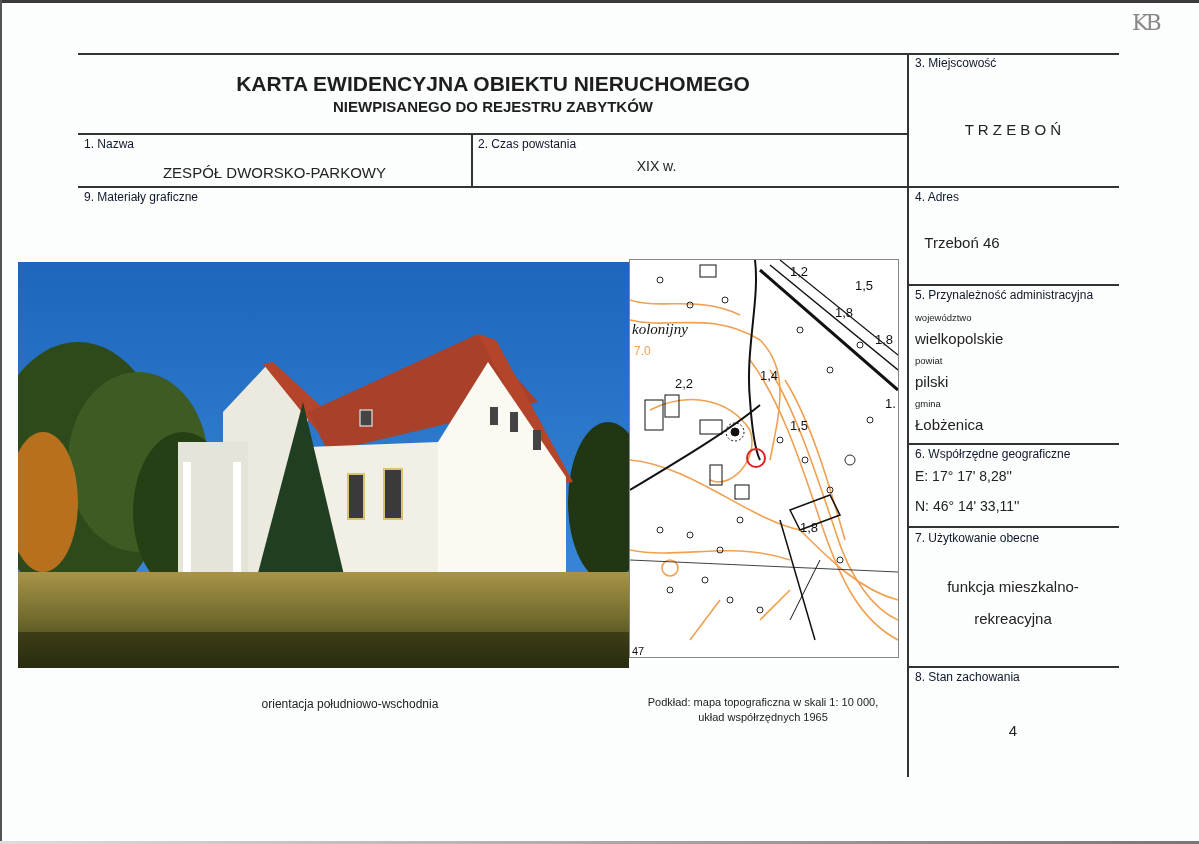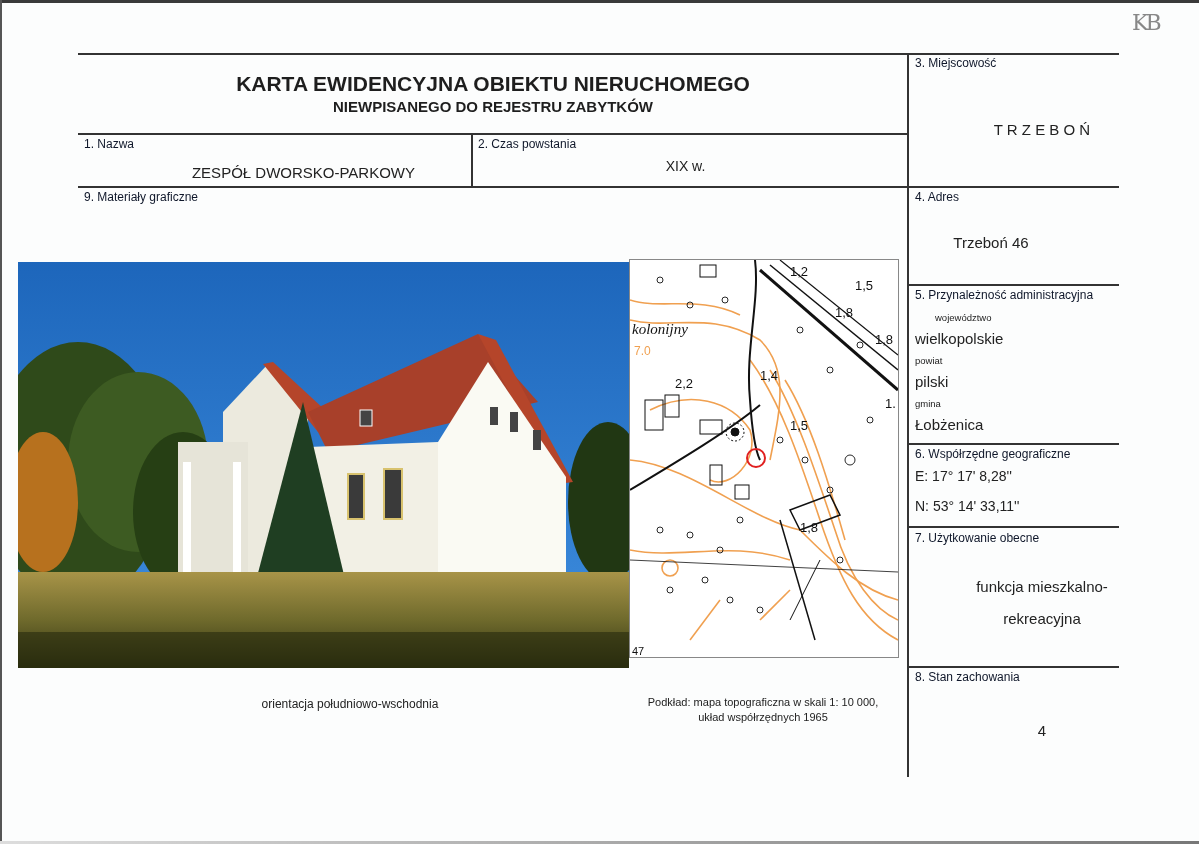--- a/index.html
+++ b/index.html
@@ -8,21 +8,21 @@
     background:#fcfdfd; font-family:"Liberation Sans", sans-serif; color:#222;
   }
   .scan-top { position:absolute; left:0; top:0; width:1199px; height:3px; background:#3a3a3a; }
   .scan-bottom { position:absolute; left:0; bottom:0; width:1199px; height:3px; background:linear-gradient(90deg,#ddd,#777); }
   .scan-left { position:absolute; left:0; top:0; width:2px; height:844px; background:#555; }
   .hline { position:absolute; height:1.5px; background:#333; }
   .vline { position:absolute; width:1.5px; background:#333; }
   .label { position:absolute; font-size:12px; color:#0f172a; white-space:nowrap; }
   .small { position:absolute; font-size:9.5px; color:#222; white-space:nowrap; }
   .value { position:absolute; font-size:15px; color:#222; white-space:nowrap; }
-  .center { text-align:center;padding-left:29px; }
+  .center { text-align:center; }
   .title { position:absolute; left:78px; width:830px; text-align:center; font-weight:bold; color:#1e1e1e; }
   .kb { position:absolute; left:1132px; top:10px; font-family:"DejaVu Serif", serif; font-size:22px; color:#888; letter-spacing:-3px; }
   .photo { position:absolute; left:18px; top:262px; width:611px; height:406px; overflow:hidden; background:#2170c0; }
   .map { position:absolute; left:629px; top:259px; width:268px; height:397px; background:#fff; border:1px solid #888; overflow:hidden; }
   .caption { position:absolute; font-size:12px; color:#222; text-align:center; }
 </style>
 </head>
 <body>
 
 <div class="scan-top"></div>
@@ -50,30 +50,30 @@
 <div class="label" style="left:478px; top:137px;">2. Czas powstania</div>
 <div class="value center" style="left:471px; width:371px; top:158px; font-size:14px;">XIX w.</div>
 
 <div class="label" style="left:915px; top:56px;">3. Miejscowość</div>
 <div class="value center" style="left:907px; width:212px; top:121px; font-size:15px;">T R Z E B O Ń</div>
 
 <div class="label" style="left:915px; top:190px;">4. Adres</div>
 <div class="value center" style="left:856px; width:212px; top:234px;">Trzeboń 46</div>
 
 <div class="label" style="left:915px; top:288px;">5. Przynależność administracyjna</div>
-<div class="small" style="left:915px; top:312px;margin-left:20px;">województwo</div>
+<div class="small" style="left:915px; top:312px;">województwo</div>
 <div class="value" style="left:915px; top:330px;">wielkopolskie</div>
 <div class="small" style="left:915px; top:355px;">powiat</div>
 <div class="value" style="left:915px; top:373px;">pilski</div>
 <div class="small" style="left:915px; top:398px;">gmina</div>
 <div class="value" style="left:915px; top:416px;">Łobżenica</div>
 
 <div class="label" style="left:915px; top:447px;">6. Współrzędne geograficzne</div>
 <div class="value" style="left:915px; top:468px; font-size:14px;">E: 17° 17' 8,28''</div>
-<div class="value" style="left:915px; top:498px; font-size:14px;">N: 53° 14' 33,11''</div>
+<div class="value" style="left:915px; top:498px; font-size:14px;">N: 46° 14' 33,11''</div>
 
 <div class="label" style="left:915px; top:531px;">7. Użytkowanie obecne</div>
 <div class="value center" style="left:907px; width:212px; top:578px;">funkcja mieszkalno-</div>
 <div class="value center" style="left:907px; width:212px; top:610px;">rekreacyjna</div>
 
 <div class="label" style="left:915px; top:670px;">8. Stan zachowania</div>
 <div class="value center" style="left:907px; width:212px; top:722px;">4</div>
 
 <div class="label" style="left:84px; top:190px;">9. Materiały graficzne</div>
 

